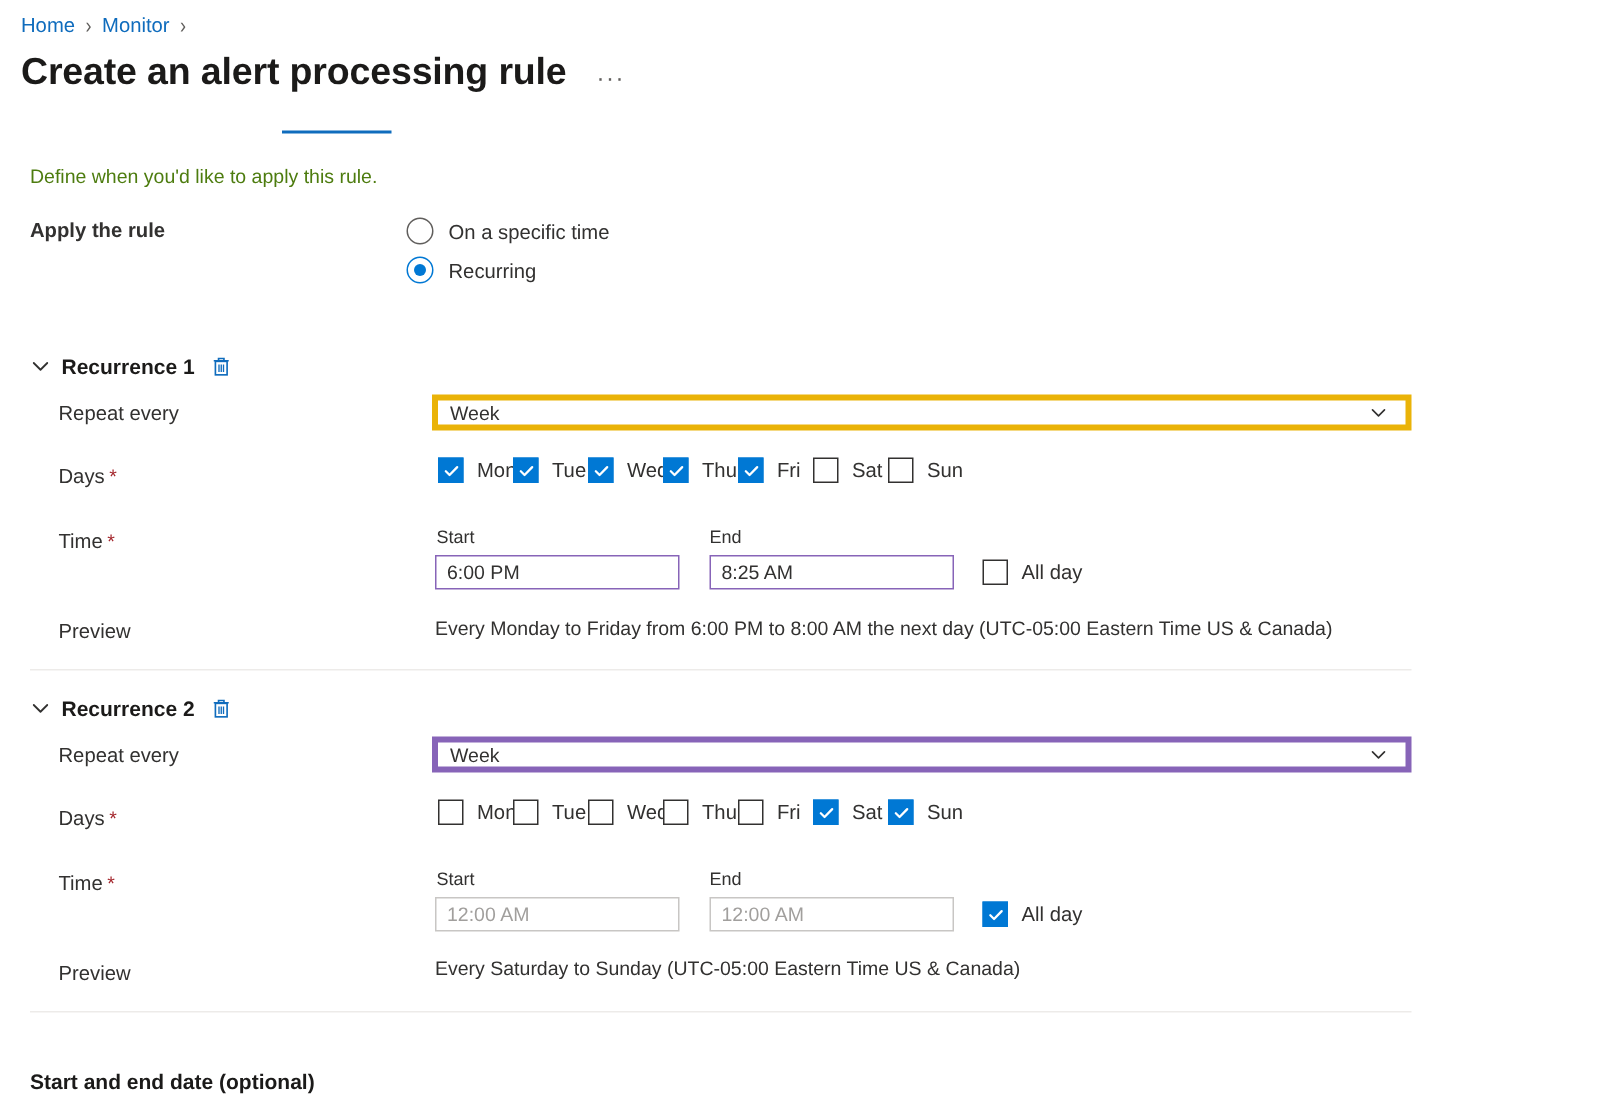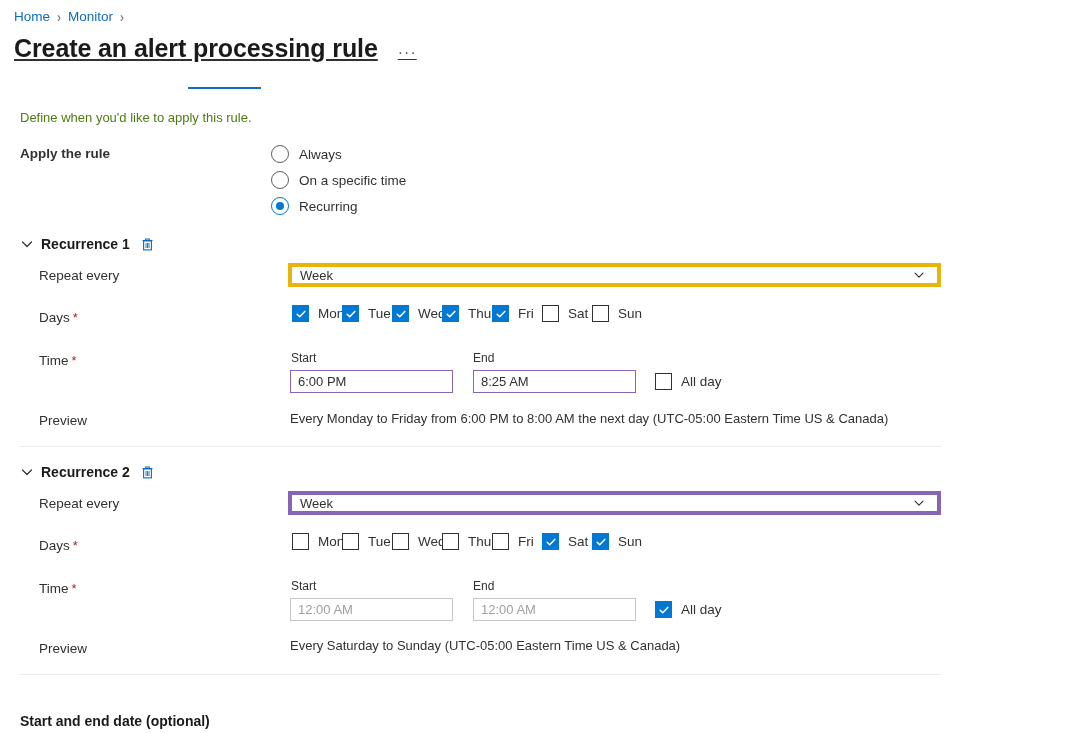--- a/index.html
+++ b/index.html
@@ -23,21 +23,21 @@
     color: #0f6cbd; cursor: pointer; text-decoration: none;
   }
   .crumb-sep {
     color: #605e5c; margin: 0 7px; font-size: 12px;
     font-weight: 400; transform: scaleY(1.25);
   }
 
   
   .title-row {
     position: absolute; left: 14px; top: 33px;
-    display: flex; align-items: flex-end; text-decoration: underline;
+    display: flex; align-items: flex-end;
   }
   .page-title {
     font-size: 25px; font-weight: 600; letter-spacing: -0.1px;
     color: #1b1a19; line-height: 30px; margin: 0;
   }
   .ellipsis-btn {
     margin-left: 20px; margin-bottom: 5px;
     font-size: 16px; color: #605e5c; letter-spacing: 1px;
     cursor: pointer; line-height: 10px; user-select: none;
   }
@@ -185,24 +185,20 @@
     <h1 class="page-title">Create an alert processing rule</h1>
     <span class="ellipsis-btn">···</span>
   </div>
 
   <div class="tab-underline"></div>
 
   <div class="intro-text">Define when you'd like to apply this rule.</div>
 
   <div class="apply-label">Apply the rule</div>
   <div class="radio-group">
-    <label class="radio-row">
-      <span class="radio"></span>
-      <span class="radio-label">Always</span>
-    </label>
     <label class="radio-row">
       <span class="radio"></span>
       <span class="radio-label">On a specific time</span>
     </label>
     <label class="radio-row">
       <span class="radio checked"></span>
       <span class="radio-label">Recurring</span>
     </label>
   </div>
 

